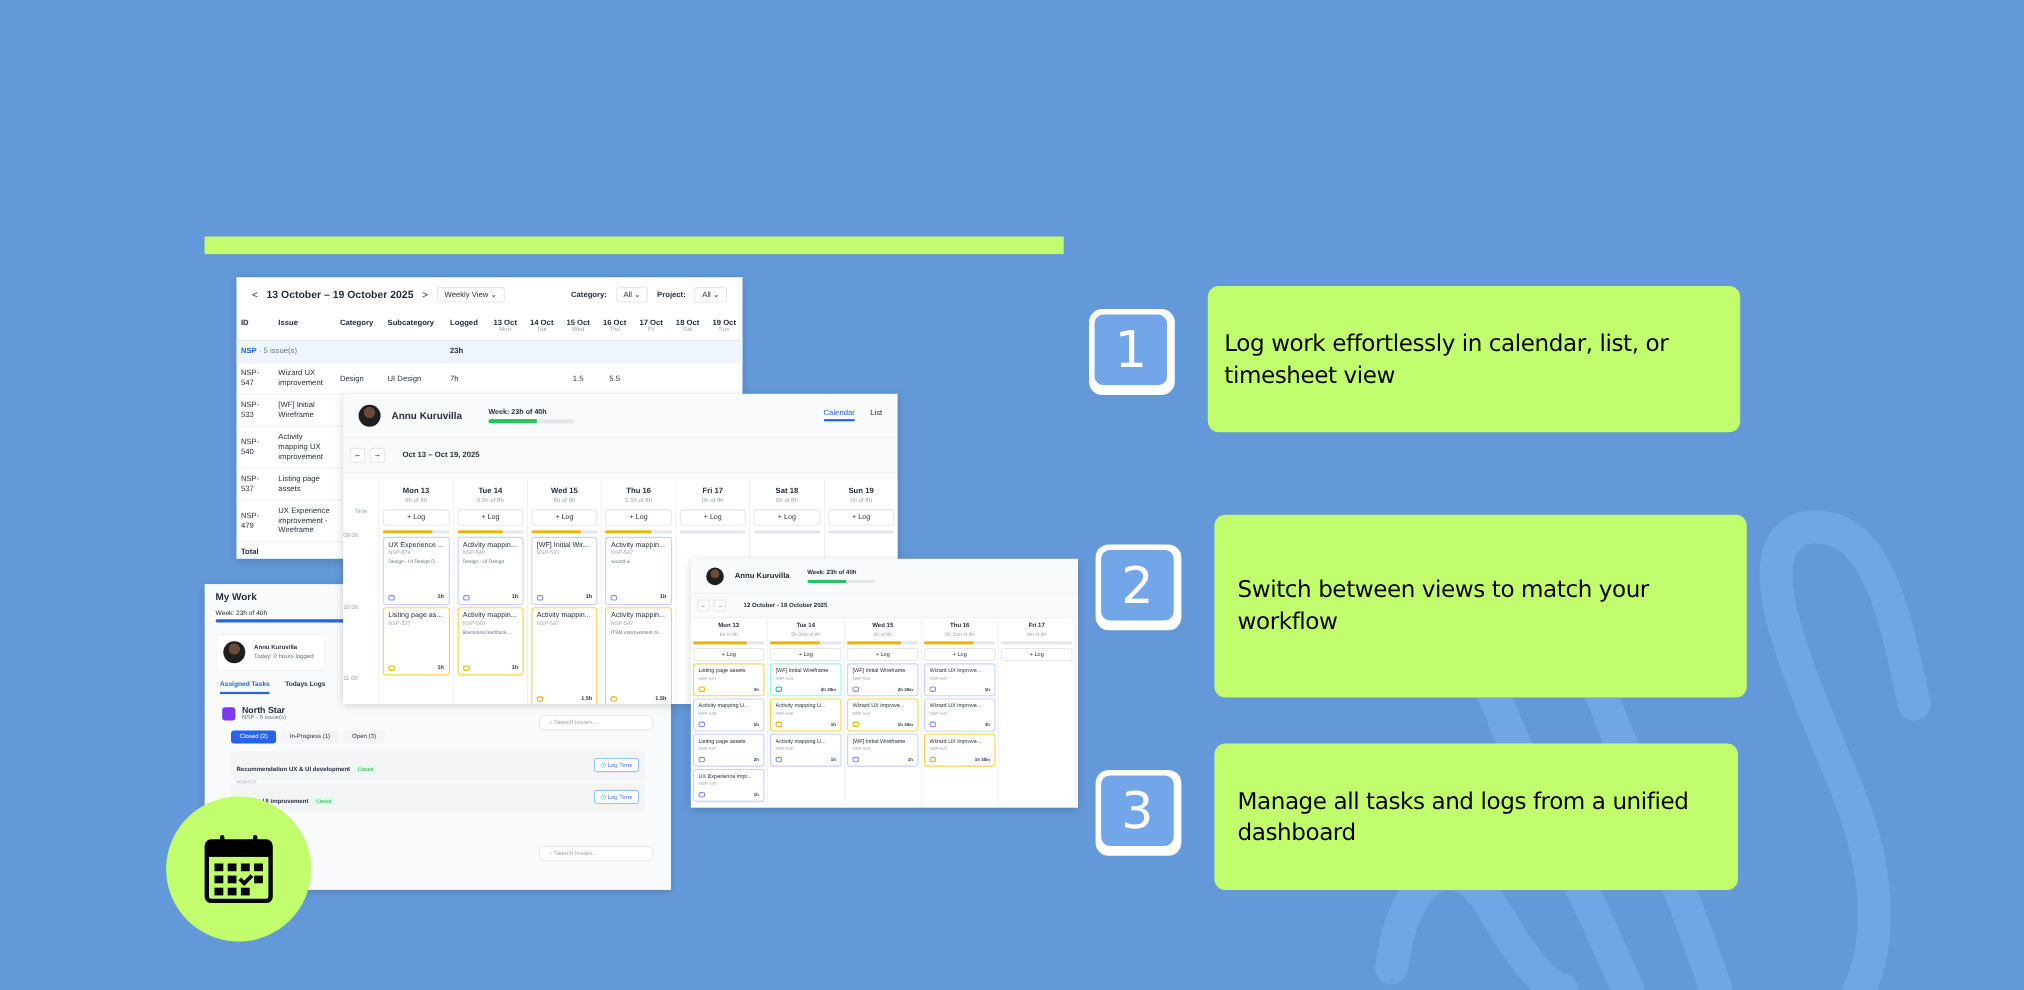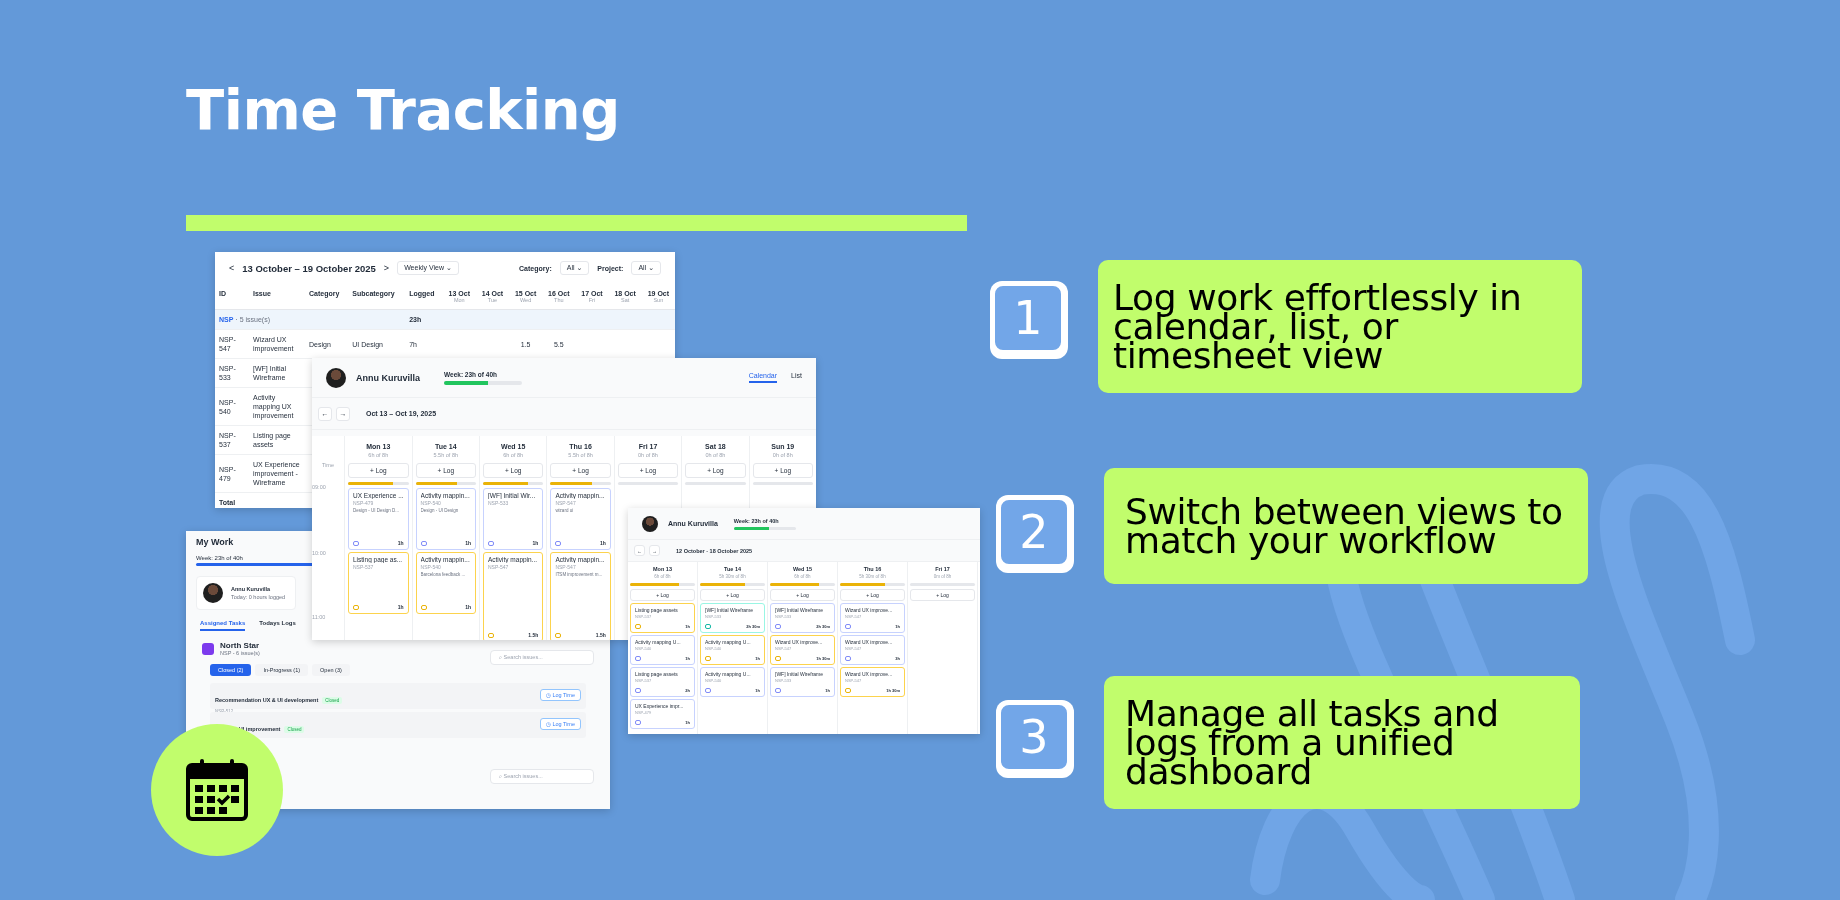--- a/index.html
+++ b/index.html
@@ -121,38 +121,37 @@
   }
   .num .face {
     position:absolute; left: 3px; top: 3px; width: 70px; height: 68px; border-radius: 10px;
     background:#72a6e8; border: 2px solid #fff;
     color:#fff; font-size: 46px; font-family: "DejaVu Sans", sans-serif;
     display:flex; align-items:center; justify-content:center; line-height: 1;
   }
   .card {
     position:absolute; background:#c1fd6c; border-radius: 10px;
     display:flex; align-items:center; padding: 12px 15px;
-    font-size: 36px; line-height: 29px; color:#000;
+    font-size: 21px; line-height: 29px; color:#000;
     font-family: "DejaVu Sans", sans-serif; letter-spacing: -0.4px;
   }
 </style>
 </head>
 <body>
 
 <svg class="deco" width="1840" height="900" viewBox="0 0 1840 900">
   <g fill="none" stroke="#70a5e6" stroke-width="30" stroke-linecap="round">
     <path d="M1265 880 C1275 800 1320 760 1360 830 C1400 900 1420 900 1420 900"></path>
     <path d="M1340 560 C1340 620 1420 760 1480 900"></path>
     <path d="M1420 540 C1440 600 1520 780 1560 900"></path>
     <path d="M1740 640 C1720 540 1700 470 1640 480 C1580 500 1640 620 1680 720 C1720 820 1700 880 1690 900"></path>
   </g>
 </svg>
 
 <div class="title">
-  <div>Time Tracking</div>
 </div>
 <div class="title-underline"></div>
 
 <div class="shot" id="timesheet">
   <div class="ts-top">
     <span>&lt;</span>
     <span class="ts-range">13 October – 19 October 2025</span>
     <span>&gt;</span>
     <span class="ts-sel">Weekly View ⌄</span>
     <span class="ts-spacer"></span>
@@ -578,21 +577,21 @@
   </div>
   <div class="card" style="left:1098px; top:260px; width:484px; height:133px">
     <span>Log work effortlessly in calendar, list, or timesheet view</span>
   </div>
 </div>
 
 <div class="step">
   <div class="num" style="left:996px; top:495px">
     <div class="face">2</div>
   </div>
-  <div class="card" style="left:1104px; top:468px; width:484px; height:116px; padding-left:21px">
+  <div class="card" style="left:1104px; top:468px; width:484px; height:166px; padding-left:21px">
     <span>Switch between views to match your workflow</span>
   </div>
 </div>
 
 <div class="step">
   <div class="num" style="left:996px; top:700px">
     <div class="face">3</div>
   </div>
   <div class="card" style="left:1104px; top:676px; width:476px; height:133px; padding-left:21px">
     <span>Manage all tasks and logs from a unified dashboard</span>

